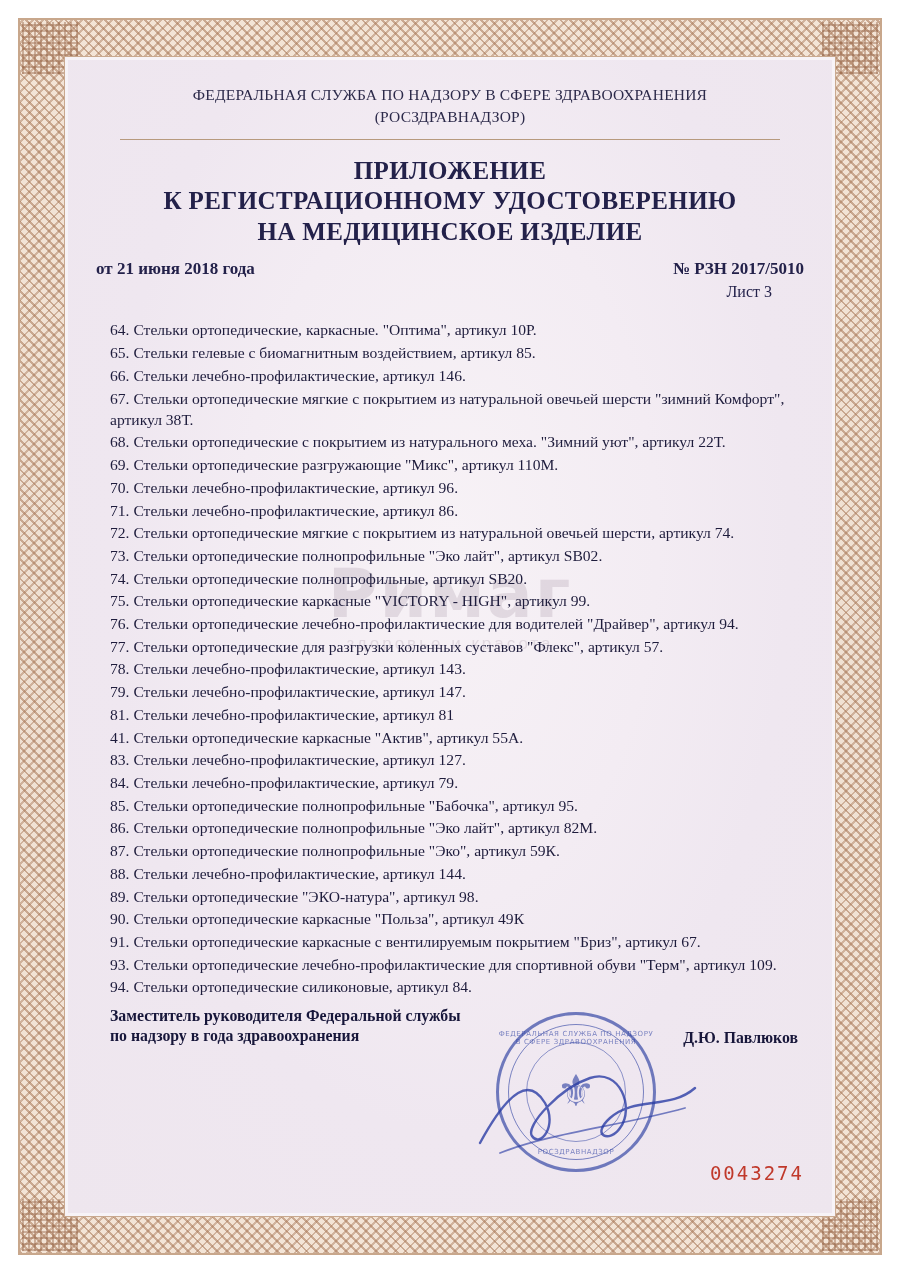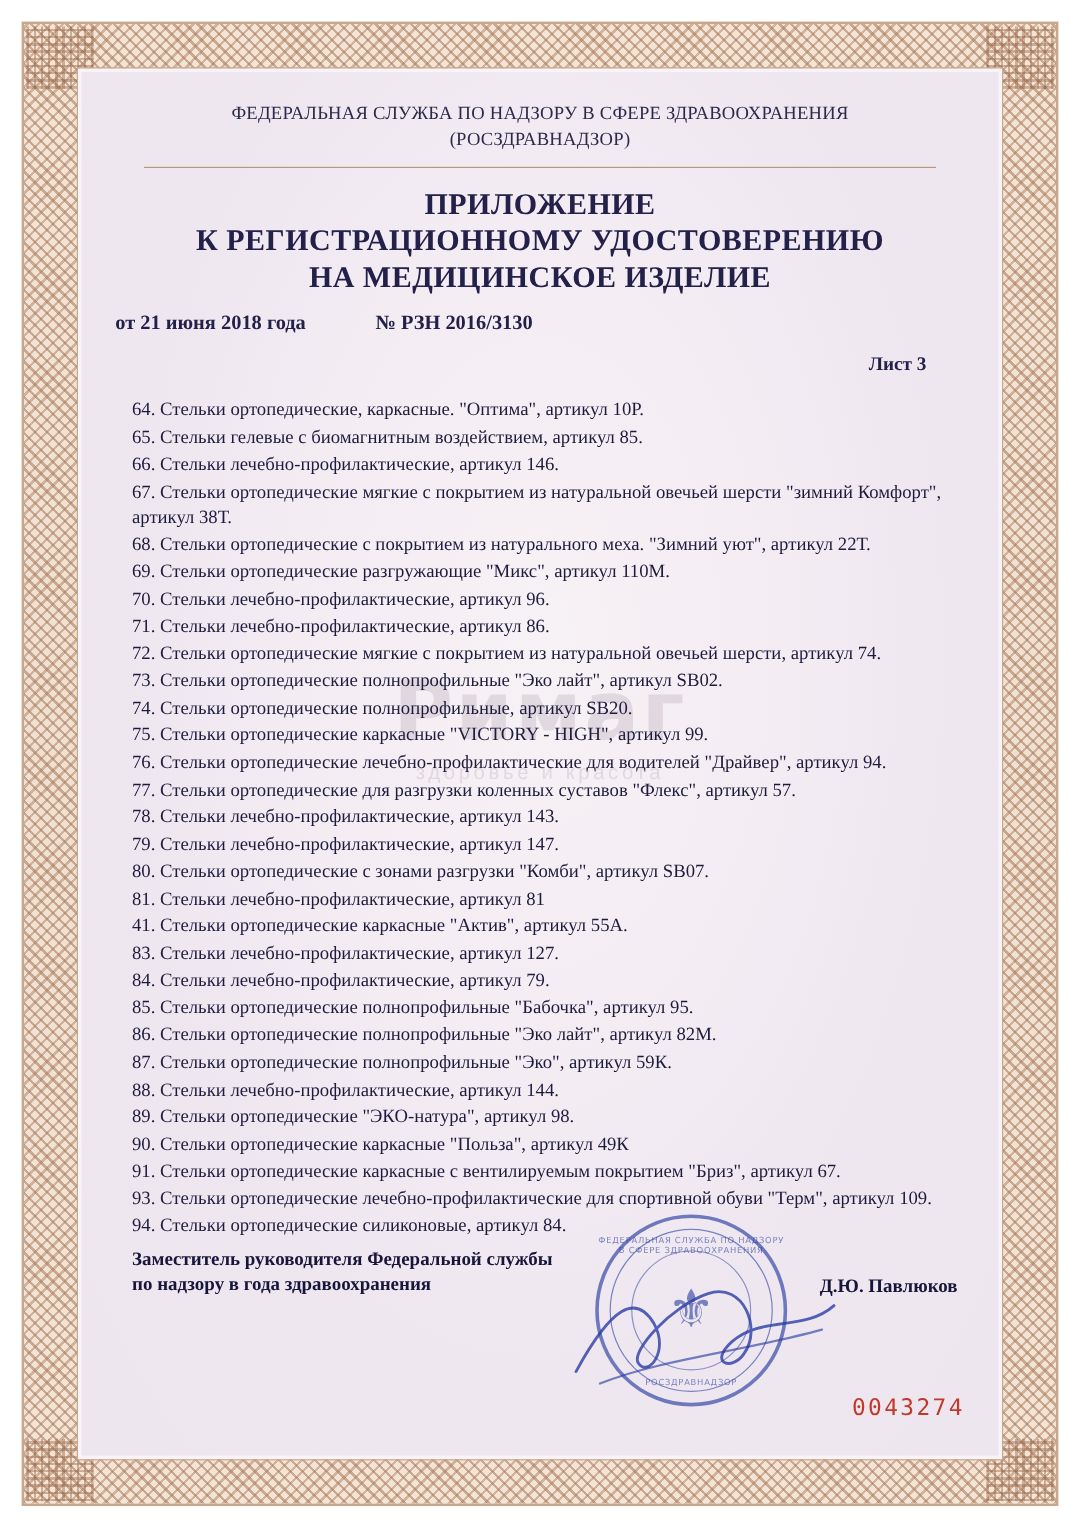--- a/index.html
+++ b/index.html
@@ -106,33 +106,33 @@
     color: #23214a;
   }
   .title-block .t-line {
     font-size: 25px;
     font-weight: bold;
     letter-spacing: 0.4px;
     line-height: 1.22;
   }
   .doc-meta {
     display: flex;
-    justify-content: flex-start;
+    justify-content: space-between;
     gap: 58px;
     margin-top: 12px;
     font-size: 17px;
     font-weight: bold;
     color: #23214a;
   }
   .sheet-line {
     text-align: right;
-    margin-top: 16px;
+    margin-top: 4px;
     padding-right: 32px;
     font-size: 16px;
-    font-weight: bold;
+    font-weight: normal;
     color: #23214a;
   }
   .items {
     margin-top: 18px;
     padding-left: 14px;
     color: #1e1c3c;
   }
   .item {
     font-size: 15.6px;
     line-height: 1.36;
@@ -253,21 +253,21 @@
     <div class="hr-top"></div>
 
     <div class="title-block">
       <div class="t-line">ПРИЛОЖЕНИЕ</div>
       <div class="t-line">К РЕГИСТРАЦИОННОМУ УДОСТОВЕРЕНИЮ</div>
       <div class="t-line">НА МЕДИЦИНСКОЕ ИЗДЕЛИЕ</div>
     </div>
 
     <div class="doc-meta">
       <div>от 21 июня 2018 года</div>
-      <div>№  РЗН 2016/3130</div>
+      <div>№  РЗН 2017/5010</div>
     </div>
 
     <div class="sheet-line">Лист  3</div>
 
     <div class="items">
       <div class="item">64. Стельки ортопедические, каркасные. "Оптима", артикул 10Р.</div>
       <div class="item">65. Стельки гелевые с биомагнитным воздействием, артикул 85.</div>
       <div class="item">66. Стельки лечебно-профилактические, артикул 146.</div>
       <div class="item">67. Стельки ортопедические мягкие с покрытием из натуральной овечьей шерсти "зимний Комфорт", артикул 38Т.</div>
       <div class="item">68. Стельки ортопедические с покрытием из натурального меха. "Зимний уют", артикул 22Т.</div>
@@ -275,21 +275,20 @@
       <div class="item">70. Стельки лечебно-профилактические, артикул 96.</div>
       <div class="item">71. Стельки лечебно-профилактические, артикул 86.</div>
       <div class="item">72. Стельки ортопедические мягкие с покрытием из натуральной овечьей шерсти, артикул 74.</div>
       <div class="item">73. Стельки ортопедические полнопрофильные "Эко лайт", артикул SB02.</div>
       <div class="item">74. Стельки ортопедические полнопрофильные, артикул SB20.</div>
       <div class="item">75. Стельки ортопедические каркасные "VICTORY - HIGH", артикул 99.</div>
       <div class="item">76. Стельки ортопедические лечебно-профилактические для водителей "Драйвер", артикул 94.</div>
       <div class="item">77. Стельки ортопедические для разгрузки коленных суставов "Флекс", артикул 57.</div>
       <div class="item">78. Стельки лечебно-профилактические, артикул 143.</div>
       <div class="item">79. Стельки лечебно-профилактические, артикул 147.</div>
-      <div class="item">80. Стельки ортопедические с зонами разгрузки "Комби", артикул SB07.</div>
       <div class="item">81. Стельки лечебно-профилактические, артикул 81</div>
       <div class="item">41. Стельки ортопедические каркасные "Актив", артикул 55А.</div>
       <div class="item">83. Стельки лечебно-профилактические, артикул 127.</div>
       <div class="item">84. Стельки лечебно-профилактические, артикул 79.</div>
       <div class="item">85. Стельки ортопедические полнопрофильные "Бабочка", артикул 95.</div>
       <div class="item">86. Стельки ортопедические полнопрофильные "Эко лайт", артикул 82М.</div>
       <div class="item">87. Стельки ортопедические полнопрофильные "Эко", артикул 59К.</div>
       <div class="item">88. Стельки лечебно-профилактические, артикул 144.</div>
       <div class="item">89. Стельки ортопедические "ЭКО-натура", артикул 98.</div>
       <div class="item">90. Стельки ортопедические каркасные "Польза", артикул 49К</div>

